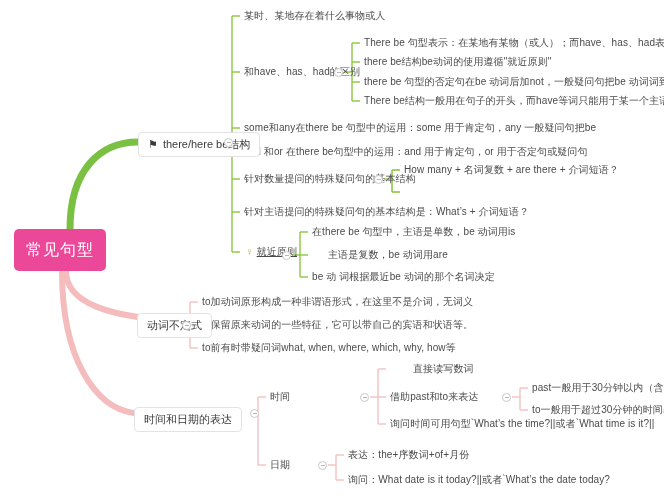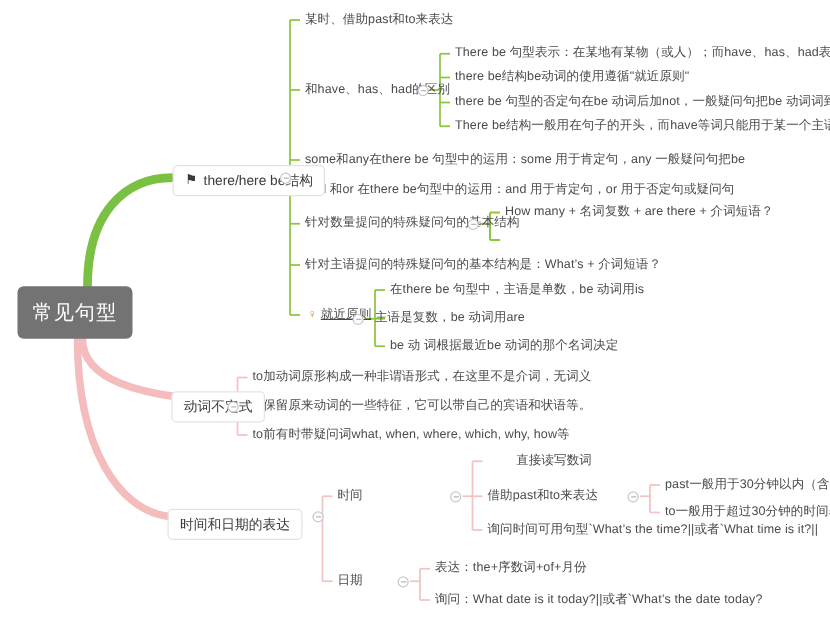--- a/index.html
+++ b/index.html
@@ -20,21 +20,21 @@
     left: 0; top: 0;
     width: 664px; height: 500px;
     pointer-events: none;
   }
 
   
   .root-node {
     position: absolute;
     left: 14px; top: 229px;
     width: 92px; height: 42px;
-    background: #737373;
+    background: #ec4899;
     border-radius: 5px;
     display: flex;
     align-items: center;
     justify-content: center;
     color: #ffffff;
     font-size: 16px;
     letter-spacing: 1px;
     z-index: 6;
   }
 
@@ -163,21 +163,21 @@
   <div class="root-node">
     <span>常见句型</span>
   </div>
 
   <div class="l1-node" style="left:138px; top:132px;">
     <span class="flag-icon">⚑</span>
     <span>there/here be结构</span>
   </div>
   <div class="toggle" style="left:224px; top:138px;"></div>
 
-  <div class="tnode" style="left:244px; top:10px;">某时、借助past和to来表达</div>
+  <div class="tnode" style="left:244px; top:10px;">某时、某地存在着什么事物或人</div>
 
   <div class="tnode" style="left:244px; top:66px;">和have、has、had的区别</div>
   <div class="toggle" style="left:334px; top:68px;"></div>
 
   <div class="tnode" style="left:364px; top:37px;">There be 句型表示：在某地有某物（或人）；而have、has、had表示：某人拥有某物</div>
   <div class="tnode" style="left:364px; top:56px;">there be结构be动词的使用遵循"就近原则"</div>
   <div class="tnode" style="left:364px; top:76px;">there be 句型的否定句在be 动词后加not，一般疑问句把be 动词词到句首</div>
   <div class="tnode" style="left:364px; top:95px;">There be结构一般用在句子的开头，而have等词只能用于某一个主语后面。</div>
 
   <div class="tnode" style="left:244px; top:122px;">some和any在there be 句型中的运用：some 用于肯定句，any 一般疑问句把be</div>
@@ -187,21 +187,21 @@
   <div class="toggle" style="left:374px; top:175px;"></div>
   <div class="tnode" style="left:404px; top:164px;">How many + 名词复数 + are there + 介词短语？</div>
 
   <div class="tnode" style="left:244px; top:206px;">针对主语提问的特殊疑问句的基本结构是：What’s + 介词短语？</div>
 
   <div class="tnode underline" style="left:246px; top:246px;">
     <span class="bulb-icon">♀</span><span>就近原则</span>
   </div>
   <div class="toggle" style="left:282px; top:251px;"></div>
   <div class="tnode" style="left:312px; top:226px;">在there be 句型中，主语是单数，be 动词用is</div>
-  <div class="tnode" style="left:300px; top:249px;">主语是复数，be 动词用are</div>
+  <div class="tnode" style="left:328px; top:249px;">主语是复数，be 动词用are</div>
   <div class="tnode" style="left:312px; top:271px;">be 动 词根据最近be 动词的那个名词决定</div>
 
   <div class="l1-node" style="left:137px; top:313px;">
     <span>动词不定式</span>
   </div>
   <div class="toggle" style="left:182px; top:321px;"></div>
 
   <div class="tnode" style="left:202px; top:296px;">to加动词原形构成一种非谓语形式，在这里不是介词，无词义</div>
   <div class="tnode" style="left:202px; top:319px;">to保留原来动词的一些特征，它可以带自己的宾语和状语等。</div>
   <div class="tnode" style="left:202px; top:342px;">to前有时带疑问词what, when, where, which, why, how等</div>

